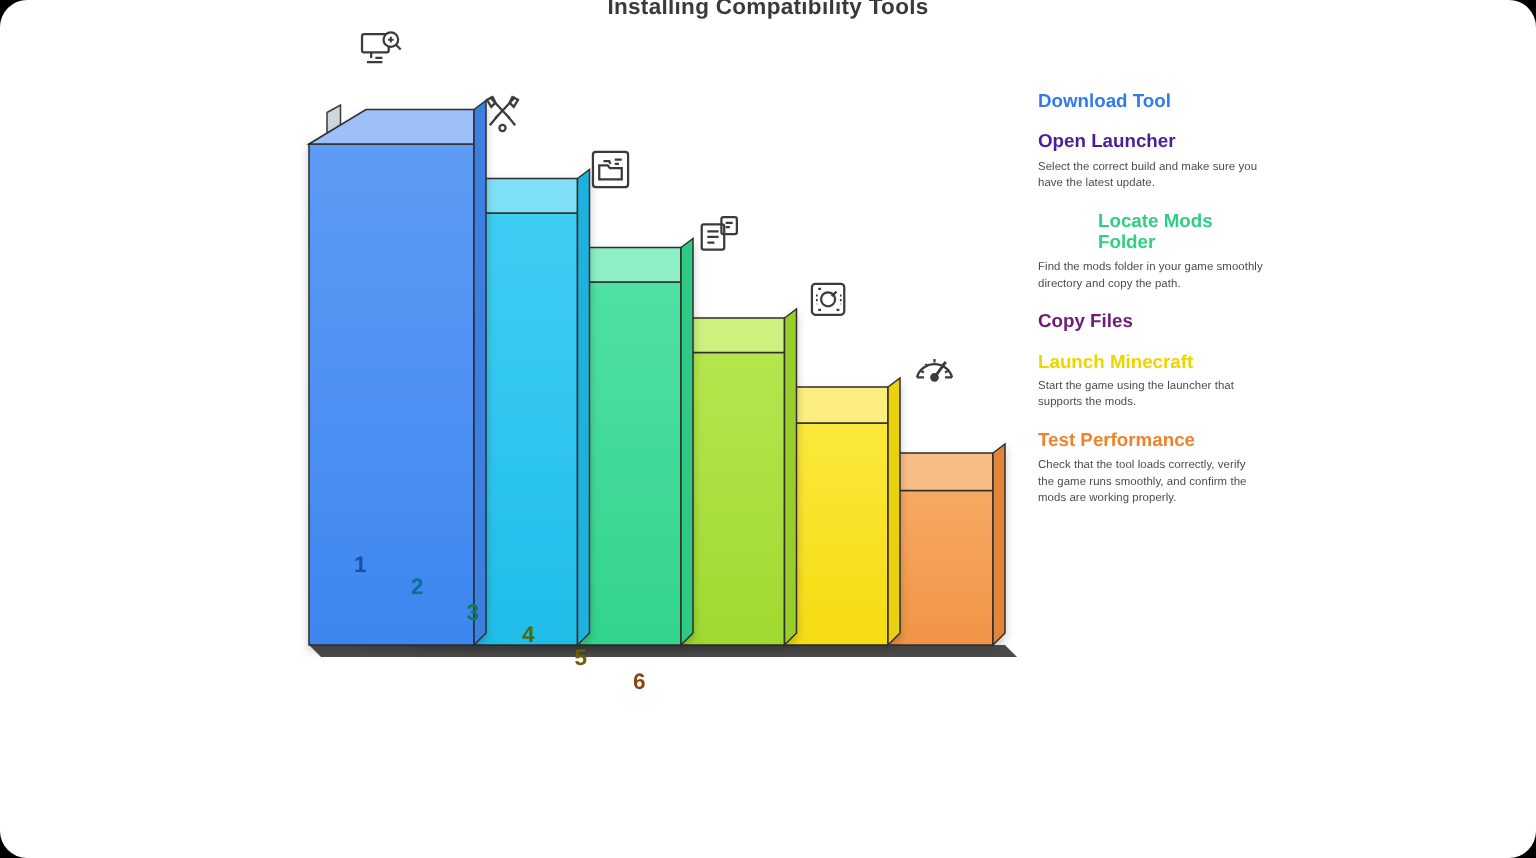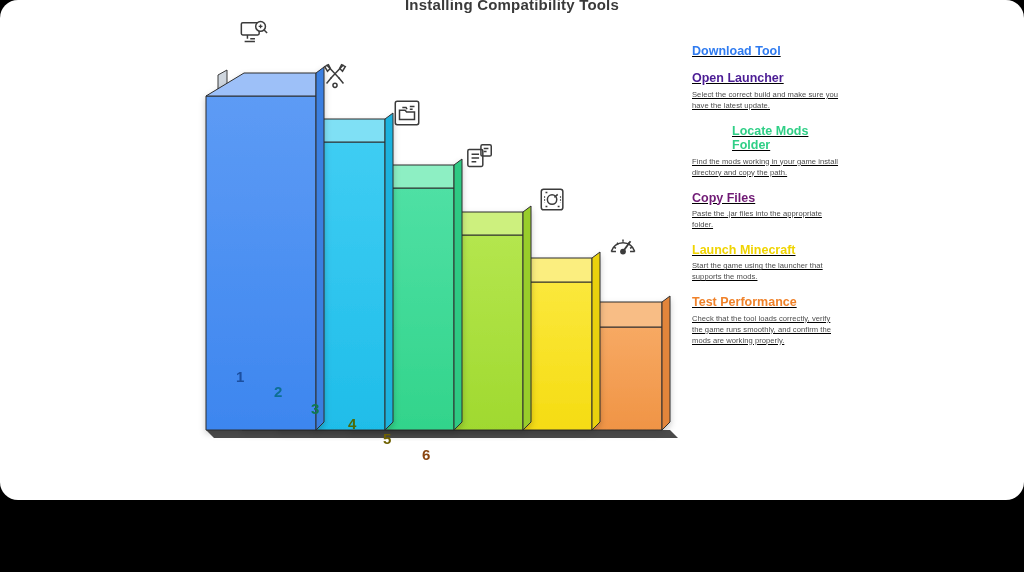--- a/index.html
+++ b/index.html
@@ -4,21 +4,21 @@
 <style>
   html,body{margin:0;padding:0;}
   body{
     width:1024px;height:572px;
     background:#000;
     font-family:"Liberation Sans", sans-serif;
     overflow:hidden;
   }
   .canvas{
     position:relative;
-    width:1024px;height:500px;
+    width:1024px;height:572px;
     background:#ffffff;
     border-radius:18px;
     overflow:hidden;
   }
 
   
   .title{
     position:absolute;
     left:0;right:0;top:-4px;
     text-align:center;
@@ -48,23 +48,22 @@
   .stepicon{
     position:absolute;
     width:30px;height:30px;
     color:#3b3b3b;
   }
   .stepicon svg{width:100%;height:100%;display:block;}
 
   
   .legend{
     position:absolute;
-    left:692px;top:44px;
+    left:692px;top:60px;
     width:150px;
-    text-decoration:underline;
   }
   .legend-item{margin-bottom:13px;}
   .legend-head{
     font-size:12.5px;
     font-weight:bold;
     margin:0 0 3px 0;
     line-height:1.15;
   }
   .legend-desc{
     font-size:7.6px;
@@ -233,26 +232,25 @@
       <p class="legend-head" style="color:#2f7bf0;">Download Tool</p>
     </div>
 
     <div class="legend-item">
       <p class="legend-head" style="color:#4c1d95;">Open Launcher</p>
       <p class="legend-desc">Select the correct build and make sure you have the latest update.</p>
     </div>
 
     <div class="legend-item">
       <p class="legend-head" style="color:#2fcf86;margin-left:40px;">Locate Mods Folder</p>
-      <p class="legend-desc">Find the mods working in your game install directory and copy the path.</p>
+      <p class="legend-desc">Find the mods folder in your game smoothly directory and copy the path.</p>
     </div>
 
     <div class="legend-item">
       <p class="legend-head" style="color:#701a75;">Copy Files</p>
-      <p class="legend-desc">Paste the .jar files into the appropriate folder.</p>
     </div>
 
     <div class="legend-item">
       <p class="legend-head" style="color:#f0d400;">Launch Minecraft</p>
       <p class="legend-desc">Start the game using the launcher that supports the mods.</p>
     </div>
 
     <div class="legend-item">
       <p class="legend-head" style="color:#f0822a;">Test Performance</p>
       <p class="legend-desc">Check that the tool loads correctly, verify the game runs smoothly, and confirm the mods are working properly.</p>

